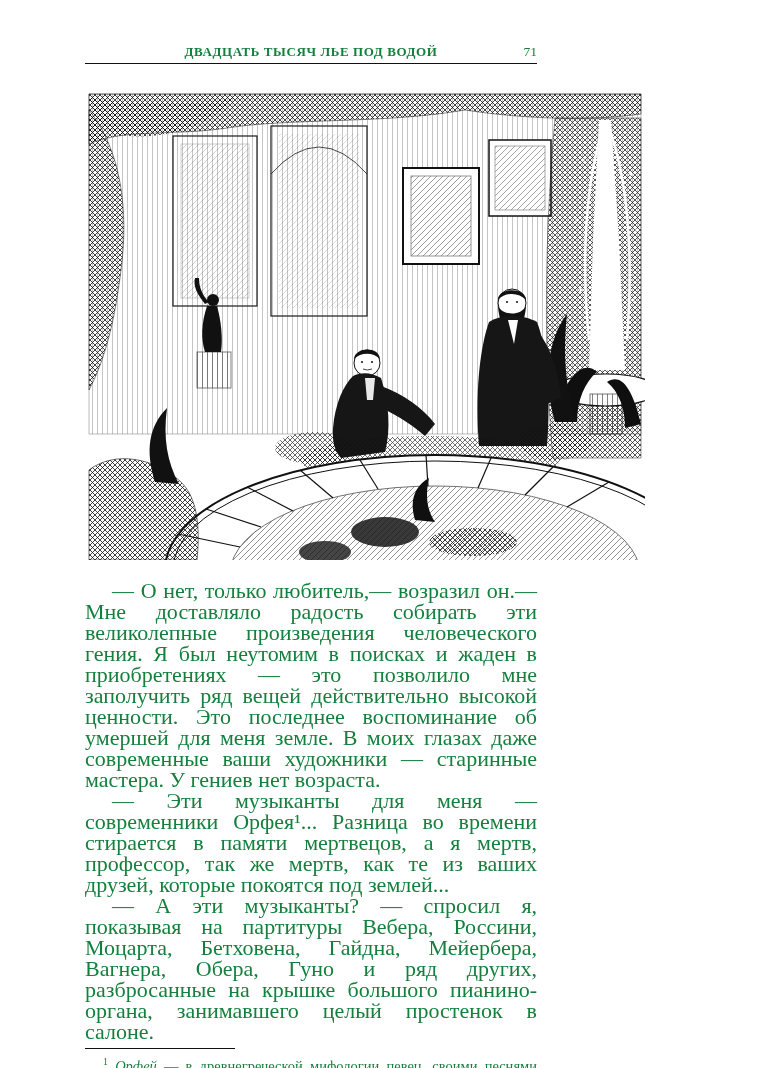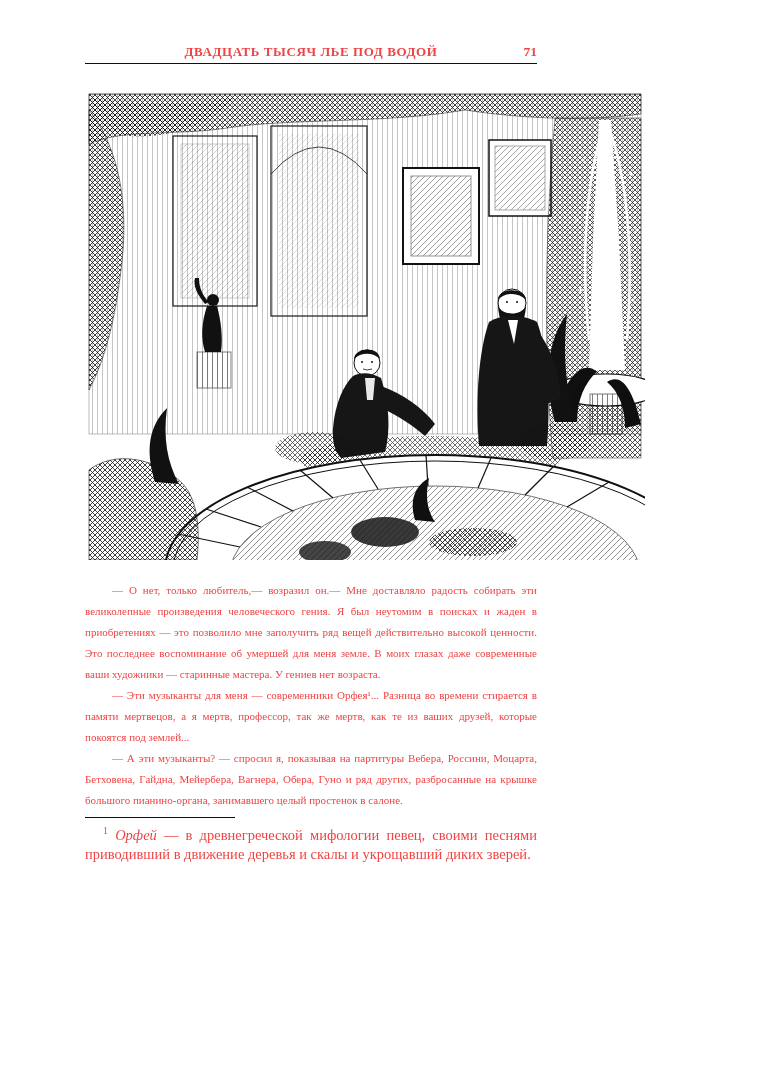--- a/index.html
+++ b/index.html
@@ -7,55 +7,55 @@
     background: #ffffff;
     width: 758px; height: 1068px;
     overflow: hidden;
   }
   .page {
     position: relative;
     width: 622px; height: 1068px;
     box-sizing: border-box;
     padding: 44px 85px 0 85px;
     background: #ffffff;
-    color: #ef4444;
+    color: #15803d;
     font-family: "Liberation Serif", serif;
   }
   
   .page-header {
     position: relative;
     border-bottom: 1.5px solid #111;
     padding-bottom: 4px;
   }
   .running-title {
     display: block;
     text-align: center;
     font-weight: bold;
     font-size: 13px;
     letter-spacing: 0.6px;
     line-height: 15px;
   }
   .page-number {
     position: absolute;
     right: 0; top: 0;
-    font-weight: bold;
+    font-weight: normal;
     font-size: 13.5px;
     line-height: 15px;
   }
   
   figure.plate {
     margin: 26px auto 0 auto;
     width: 560px; height: 470px;
     padding: 0;
   }
   figure.plate svg { display: block; }
   
   main.body-text {
     margin-top: 20px;
-    font-size: 11px;
+    font-size: 22px;
     line-height: 21px;
     text-align: justify;
   }
   main.body-text p {
     margin: 0;
     text-indent: 27px;
   }
   
   footer.footnote { margin-top: 6px; }
   .footnote-rule {

